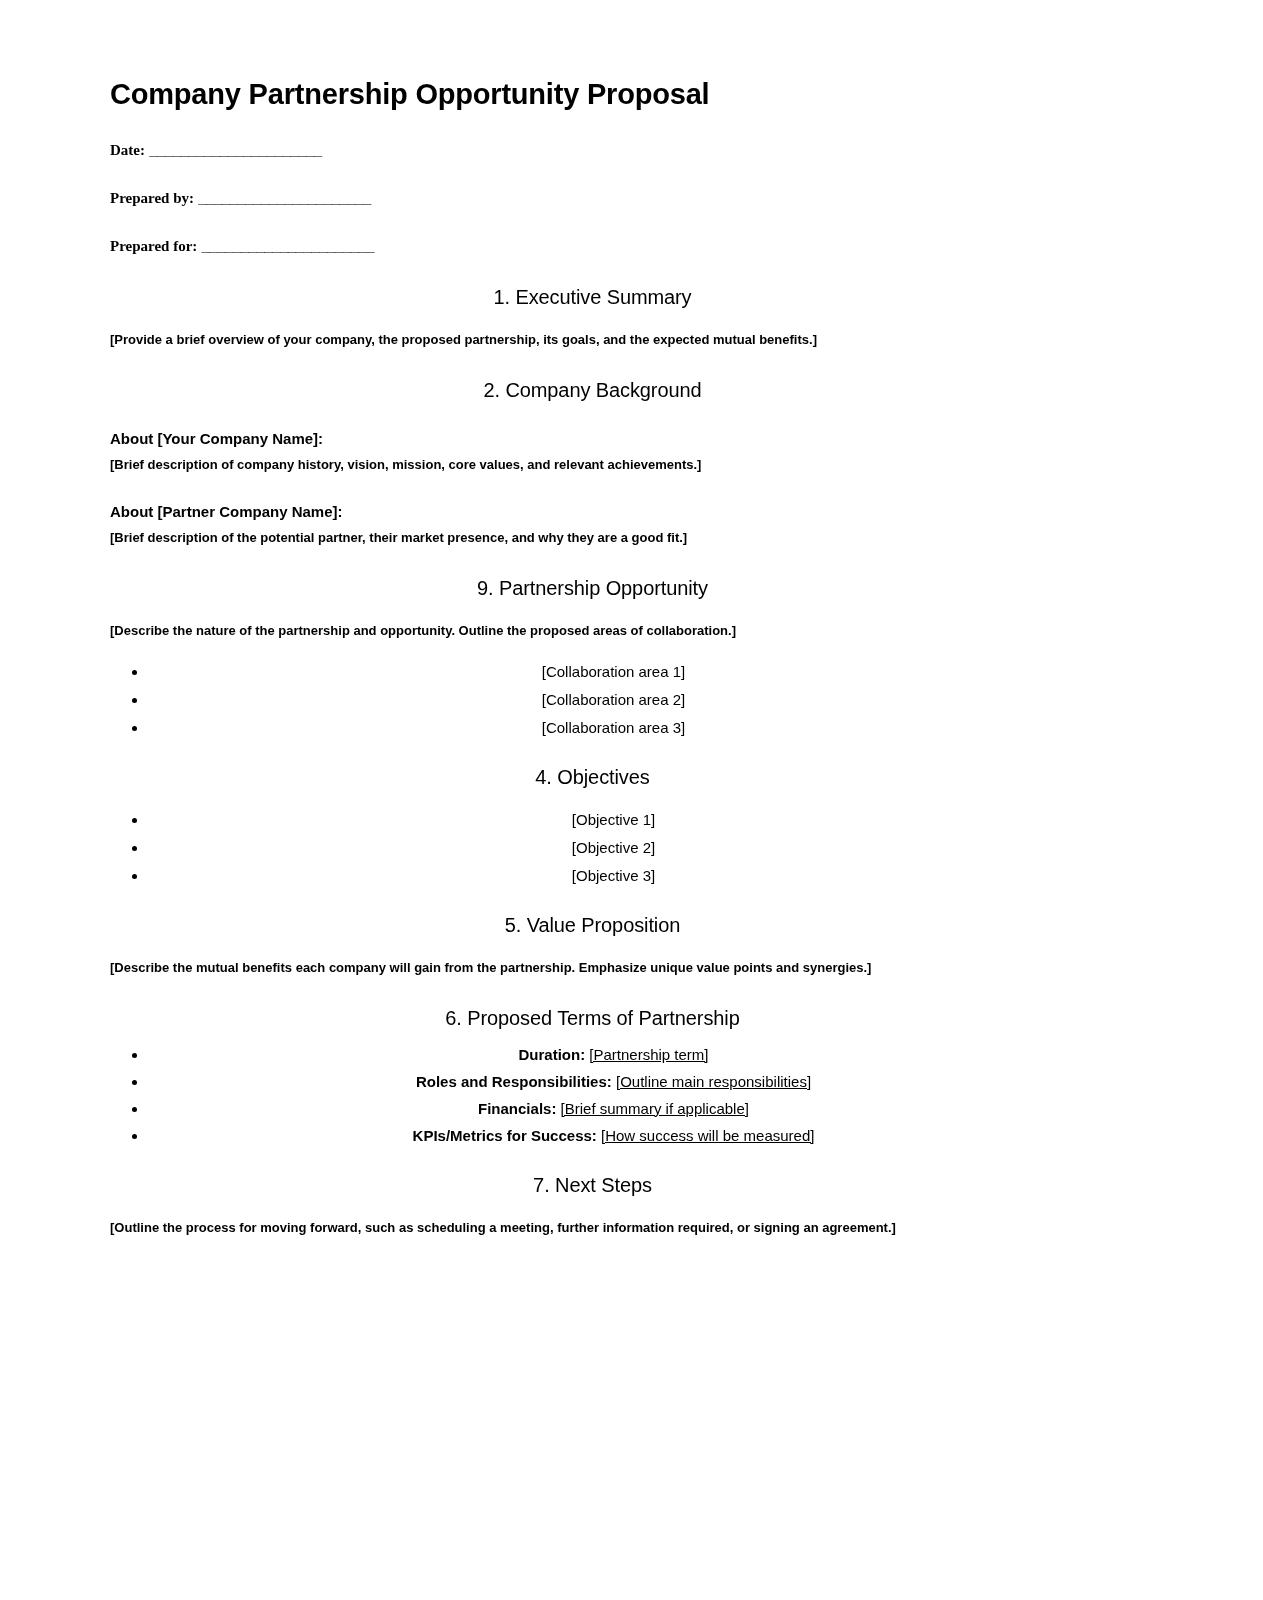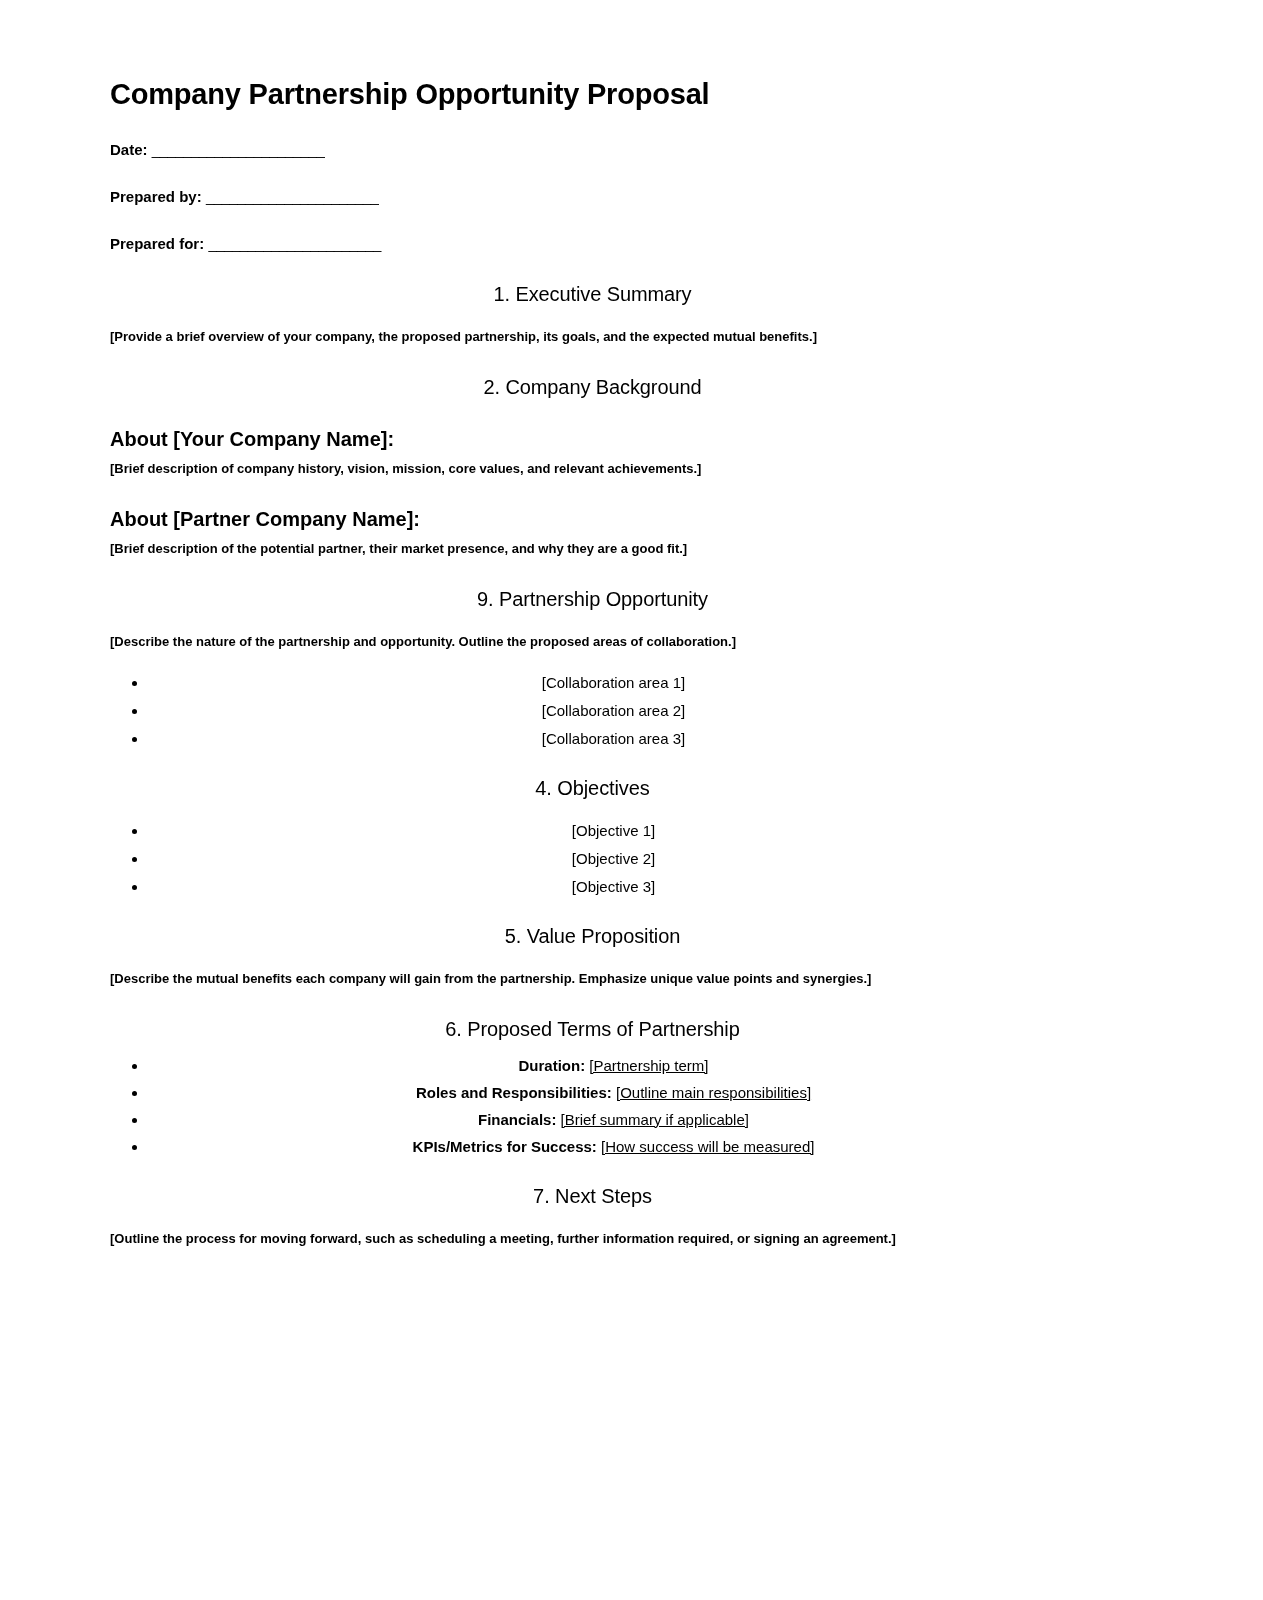--- a/index.html
+++ b/index.html
@@ -33,23 +33,23 @@
 
   .meta-line {
     font-size: 15px;
     font-weight: bold;
     line-height: 1.4;
     margin: 0 0 26px 0;
     white-space: pre;
   }
   .meta-line:last-of-type { margin-bottom: 0; }
 
-  .meta-label { font-weight: bold; }
+  .meta-label { font-weight: bold; font-family: Liberation Serif, serif; }
   .meta-rule {
-    font-weight: normal;
+    font-weight: bold;
     letter-spacing: -0.5px;
     margin-top: 16px;
   }
 
   h2.section-heading {
     font-size: 20px;
     font-weight: normal;
     line-height: 1.2;
     margin: 28px 0 0 0;
     letter-spacing: -0.1px;
@@ -57,21 +57,21 @@
   }
 
   p.body-text {
     font-size: 13px;
     font-weight: bold;
     line-height: 1.45;
     margin: 22px 0 0 0;
   }
 
   h3.sub-heading {
-    font-size: 20px;
+    font-size: 15px;
     font-weight: bold;
     line-height: 1.4;
     margin: 26px 0 0 0;
   }
   h3.sub-heading + p.body-text { margin-top: 7px; }
 
   ul.doc-list {
     margin: 22px 0 0 0;
     padding-left: 38px;
     list-style-type: disc;

